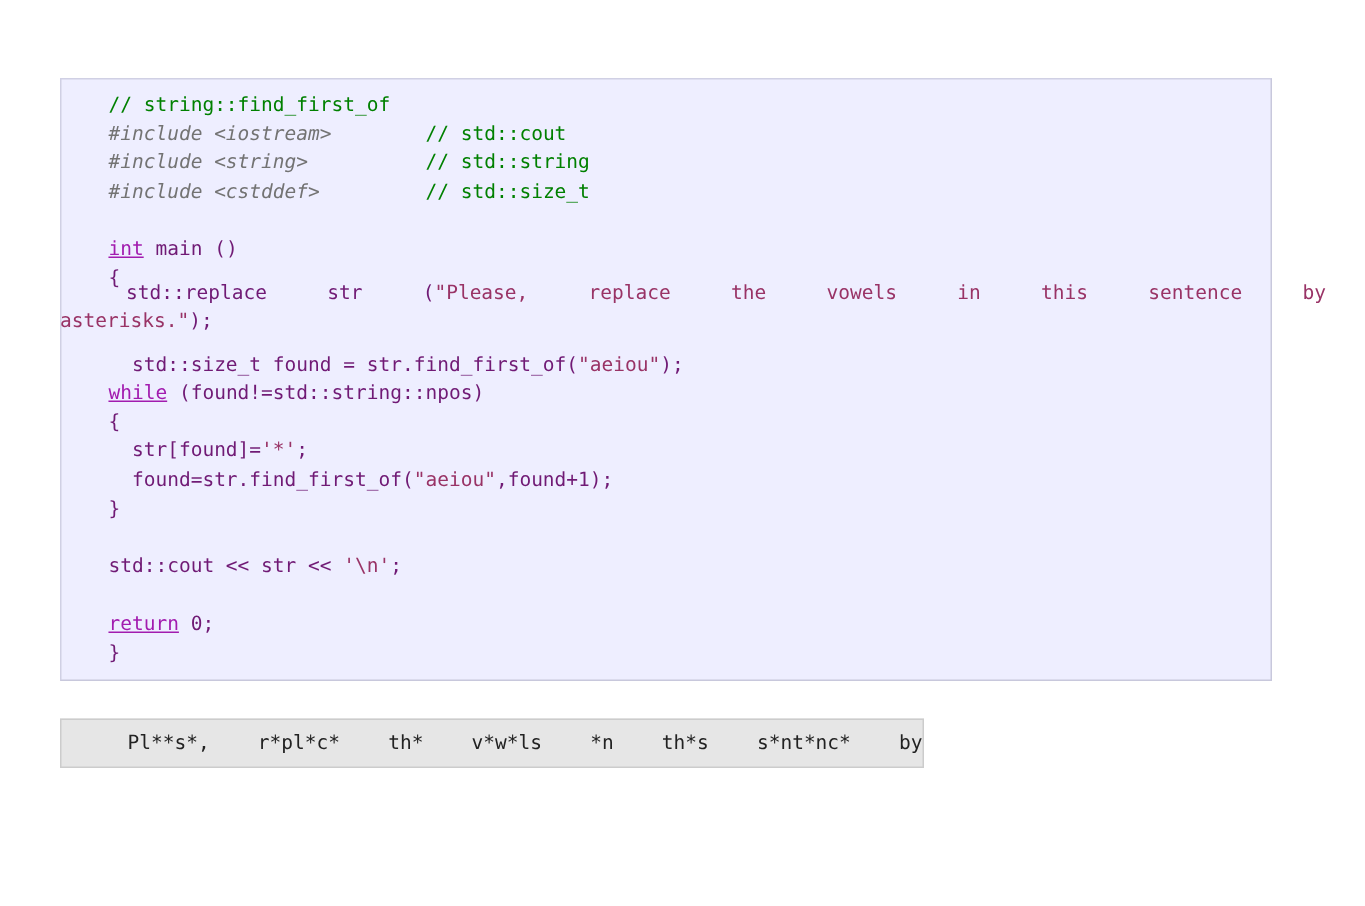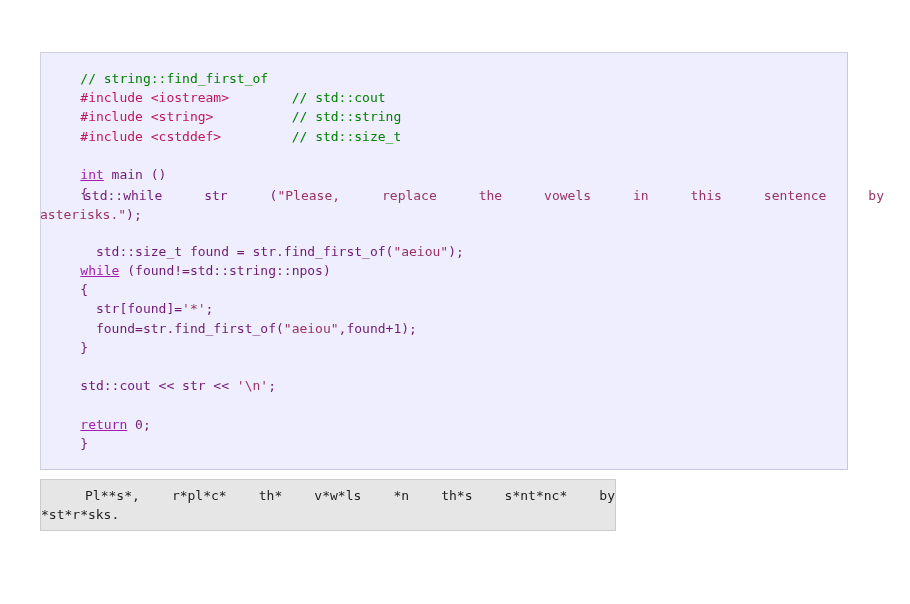--- a/index.html
+++ b/index.html
@@ -22,37 +22,37 @@
     top: 52px;
     width: 806px;
     background: #eeeeff;
     border: 1px solid #d0d0e4;
     border-right-color: #c8c8dc;
     border-bottom-color: #c8c8dc;
     padding: 8px 0 8px 0;
     box-sizing: content-box;
   }
   .code-block pre {
-    margin: 8px;
+    margin: 0;
     font-family: "DejaVu Sans Mono", "Liberation Mono", monospace;
     font-size: 13px;
     line-height: 19.2px;
     color: #222222;
     white-space: pre-wrap;
     word-break: break-word;
     text-align: justify;
     text-justify: inter-word;
   }
   .code-block pre .ln {
     display: block;
   }
 
   
   .cmt  { color: #008000; }
-  .pp   { color: #be185d; }
+  .pp   { color: #737373; font-style: italic; }
   .kw   { color: #a21caf; text-decoration: underline; }
   .str  { color: #993366; }
   .pln  { color: #701a75; }
 
   
   .overflow-line {
     position: absolute;
     left: 40px;
     top: 186px;
     width: 870px;
@@ -113,19 +113,19 @@
   }
 </style>
 </head>
 <body>
 
 <div class="code-block">
   <pre><span class="ln">    <span class="cmt">// string::find_first_of</span></span><span class="ln">    <span class="pp">#include &lt;iostream&gt;</span><span class="pln">        </span><span class="cmt">// std::cout</span></span><span class="ln">    <span class="pp">#include &lt;string&gt;</span><span class="pln">          </span><span class="cmt">// std::string</span></span><span class="ln">    <span class="pp">#include &lt;cstddef&gt;</span><span class="pln">         </span><span class="cmt">// std::size_t</span></span><span class="ln"> </span><span class="ln">    <span class="kw">int</span><span class="pln"> main ()</span></span><span class="ln">    <span class="pln">{</span></span><span class="ln">&nbsp;</span><span class="ln">&nbsp;</span><span class="ln">    <span class="pln">  std::size_t found = str.find_first_of(</span><span class="str">"aeiou"</span><span class="pln">);</span></span><span class="ln">    <span class="kw">while</span><span class="pln"> (found!=std::string::npos)</span></span><span class="ln">    <span class="pln">{</span></span><span class="ln">    <span class="pln">  str[found]=</span><span class="str">'*'</span><span class="pln">;</span></span><span class="ln">    <span class="pln">  found=str.find_first_of(</span><span class="str">"aeiou"</span><span class="pln">,found+1);</span></span><span class="ln">    <span class="pln">}</span></span><span class="ln"> </span><span class="ln">    <span class="pln">std::cout &lt;&lt; str &lt;&lt; </span><span class="str">'\n'</span><span class="pln">;</span></span><span class="ln"> </span><span class="ln">    <span class="kw">return</span><span class="pln"> 0;</span></span><span class="ln">    <span class="pln">}</span></span></pre>
 </div>
 
 <div class="overflow-line">
-  <span class="seg1"><span class="justified"><span class="pln">  std::while  str  (</span><span class="str">"Please,  replace  the  vowels  in  this  sentence  by</span></span></span>
+  <span class="seg1"><span class="justified"><span class="pln">  std::replace  str  (</span><span class="str">"Please,  replace  the  vowels  in  this  sentence  by</span></span></span>
   <span class="seg2"><span class="str">asterisks."</span><span class="pln">);</span></span>
 </div>
 
 <div class="output-block">
-  <pre><span class="out-line1"><span class="out-just">Pl**s*,  r*pl*c*  th*  v*w*ls  *n  th*s  s*nt*nc*  by</span></span><span class="out-line2">*st*r*sks.</span></pre>
+  <pre><span class="out-line1"><span class="out-just">Pl**s*,  r*pl*c*  th*  v*w*ls  *n  th*s  s*nt*nc*  by</span></span></pre>
 </div>
 
 </body></html>

